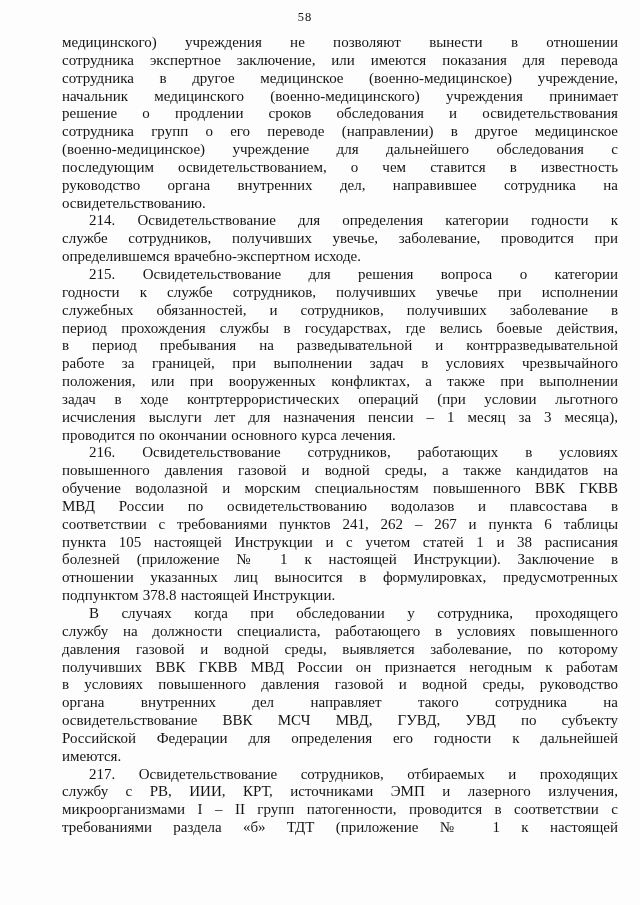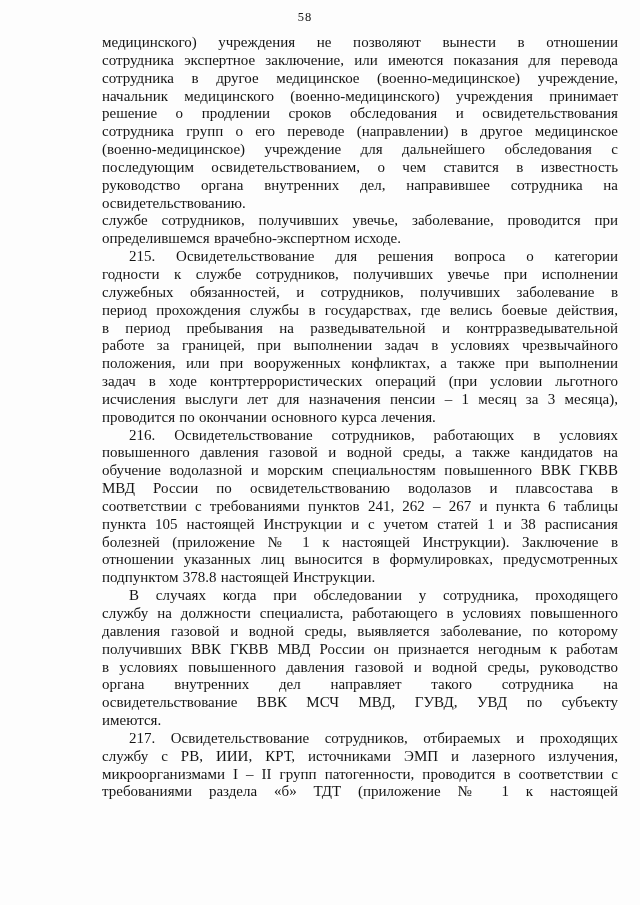--- a/index.html
+++ b/index.html
@@ -31,21 +31,20 @@
     font-size: 15px;
     line-height: 17.85px;
   }
   .paragraph {
     margin: 0;
   }
   .line {
     text-align: justify;
     text-align-last: justify;
     word-spacing: 0.5px;
-    margin-left: 40px;
   }
   .line.last {
     text-align-last: left;
   }
   .line.indent {
     padding-left: 27px;
   }
 </style>
 </head>
 <body>
@@ -59,20 +58,21 @@
         <div class="line">сотрудника в другое медицинское (военно-медицинское) учреждение,</div>
         <div class="line">начальник медицинского (военно-медицинского) учреждения принимает</div>
         <div class="line">решение о продлении сроков обследования и освидетельствования</div>
         <div class="line">сотрудника групп о его переводе (направлении) в другое медицинское</div>
         <div class="line">(военно-медицинское) учреждение для дальнейшего обследования с</div>
         <div class="line">последующим освидетельствованием, о чем ставится в известность</div>
         <div class="line">руководство органа внутренних дел, направившее сотрудника на</div>
         <div class="line last">освидетельствованию.</div>
       </div>
       <div class="paragraph">
+        <div class="line indent">214. Освидетельствование для определения категории годности к</div>
         <div class="line">службе сотрудников, получивших увечье, заболевание, проводится при</div>
         <div class="line last">определившемся врачебно-экспертном исходе.</div>
       </div>
       <div class="paragraph">
         <div class="line indent">215. Освидетельствование для решения вопроса о категории</div>
         <div class="line">годности к службе сотрудников, получивших увечье при исполнении</div>
         <div class="line">служебных обязанностей, и сотрудников, получивших заболевание в</div>
         <div class="line">период прохождения службы в государствах, где велись боевые действия,</div>
         <div class="line">в период пребывания на разведывательной и контрразведывательной</div>
         <div class="line">работе за границей, при выполнении задач в условиях чрезвычайного</div>
@@ -93,20 +93,21 @@
         <div class="line last">подпунктом 378.8 настоящей Инструкции.</div>
       </div>
       <div class="paragraph">
         <div class="line indent">В случаях когда при обследовании у сотрудника, проходящего</div>
         <div class="line">службу на должности специалиста, работающего в условиях повышенного</div>
         <div class="line">давления газовой и водной среды, выявляется заболевание, по которому</div>
         <div class="line">получивших ВВК ГКВВ МВД России он признается негодным к работам</div>
         <div class="line">в условиях повышенного давления газовой и водной среды, руководство</div>
         <div class="line">органа внутренних дел направляет такого сотрудника на</div>
         <div class="line">освидетельствование ВВК МСЧ МВД, ГУВД, УВД по субъекту</div>
+        <div class="line">Российской Федерации для определения его годности к дальнейшей</div>
         <div class="line last">имеются.</div>
       </div>
       <div class="paragraph">
         <div class="line indent">217. Освидетельствование сотрудников, отбираемых и проходящих</div>
         <div class="line">службу с РВ, ИИИ, КРТ, источниками ЭМП и лазерного излучения,</div>
         <div class="line">микроорганизмами I – II групп патогенности, проводится в соответствии с</div>
         <div class="line">требованиями раздела «б» ТДТ (приложение № 1 к настоящей</div>
       </div>
     </div>
 </div>

